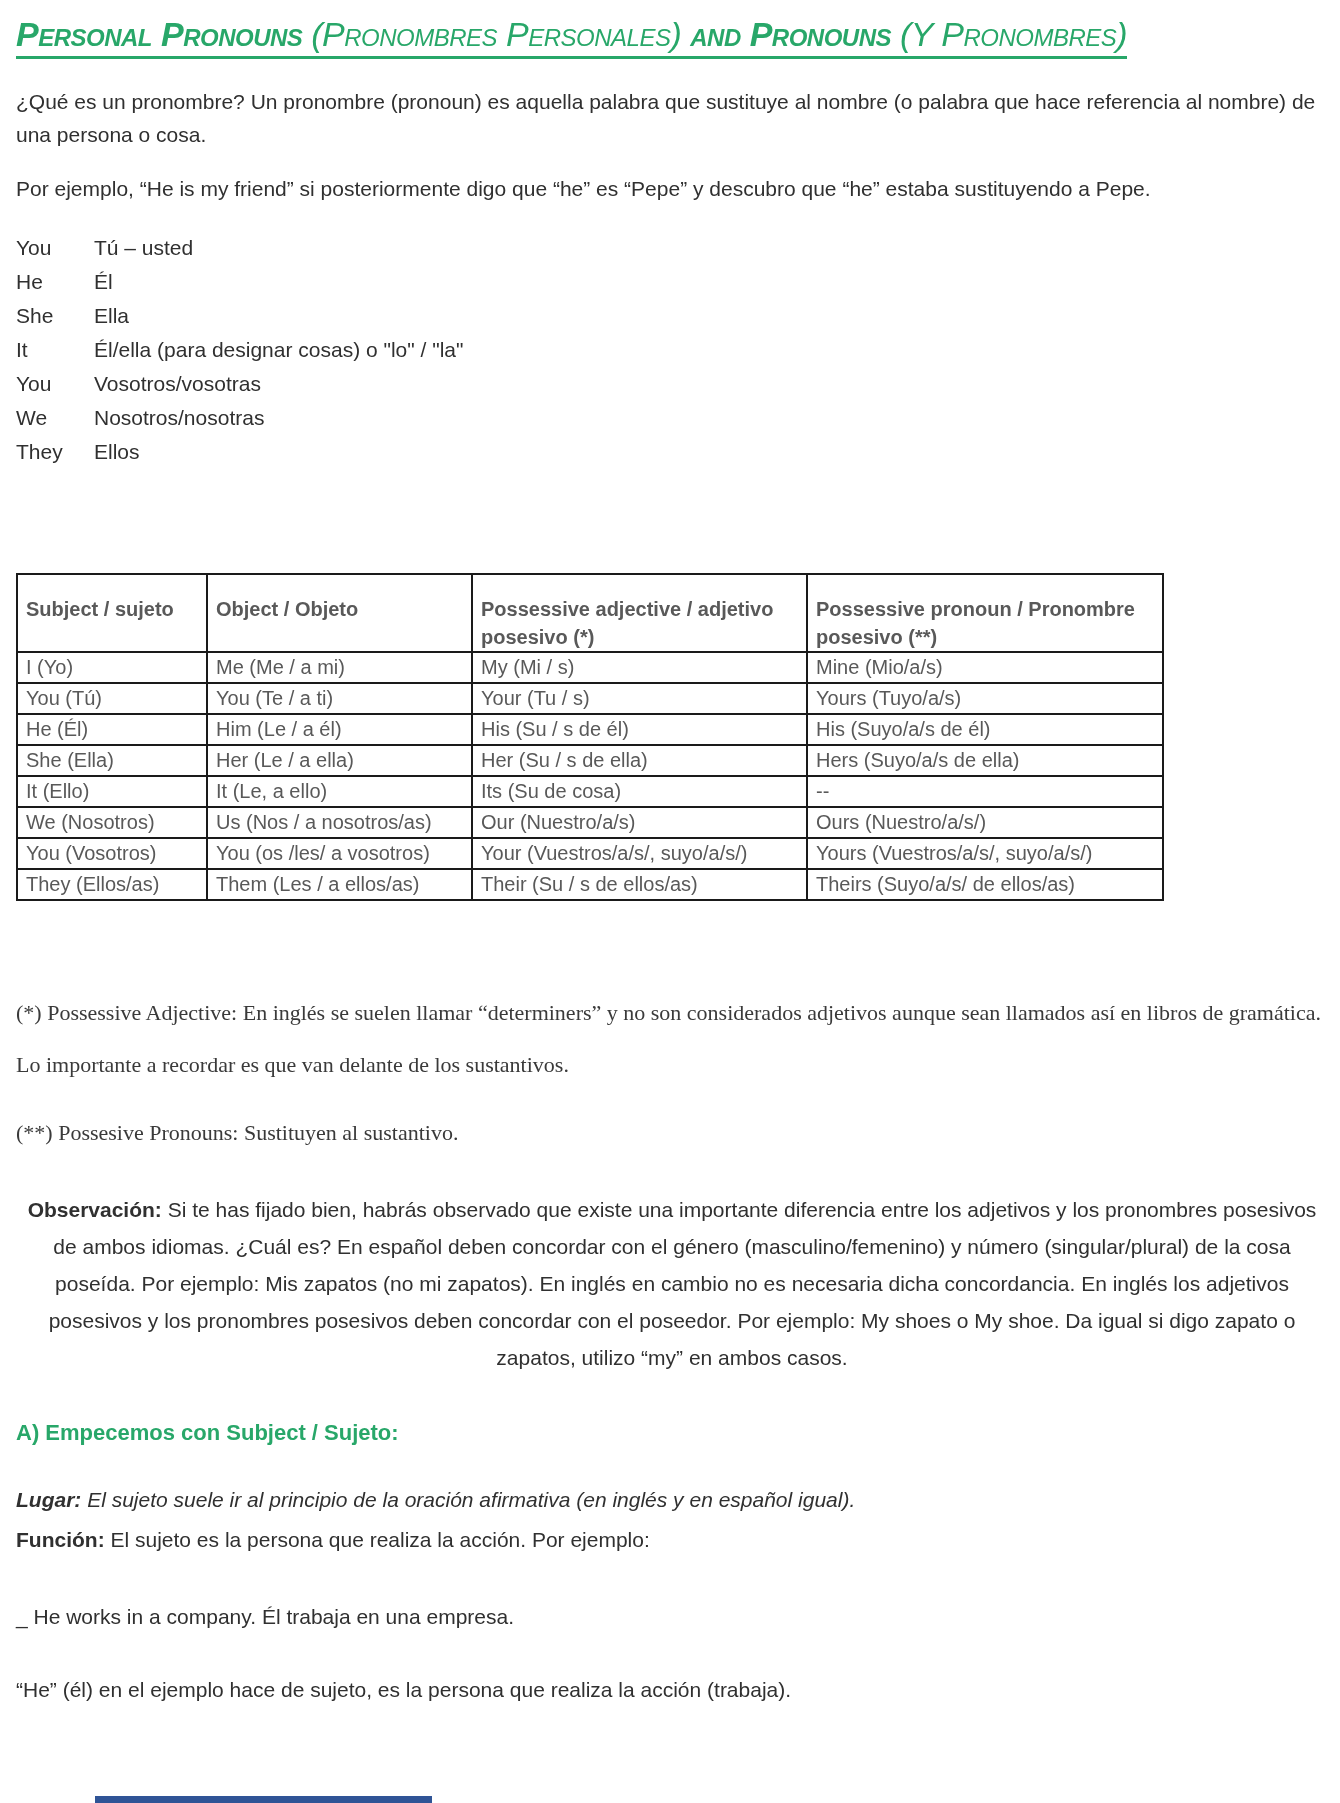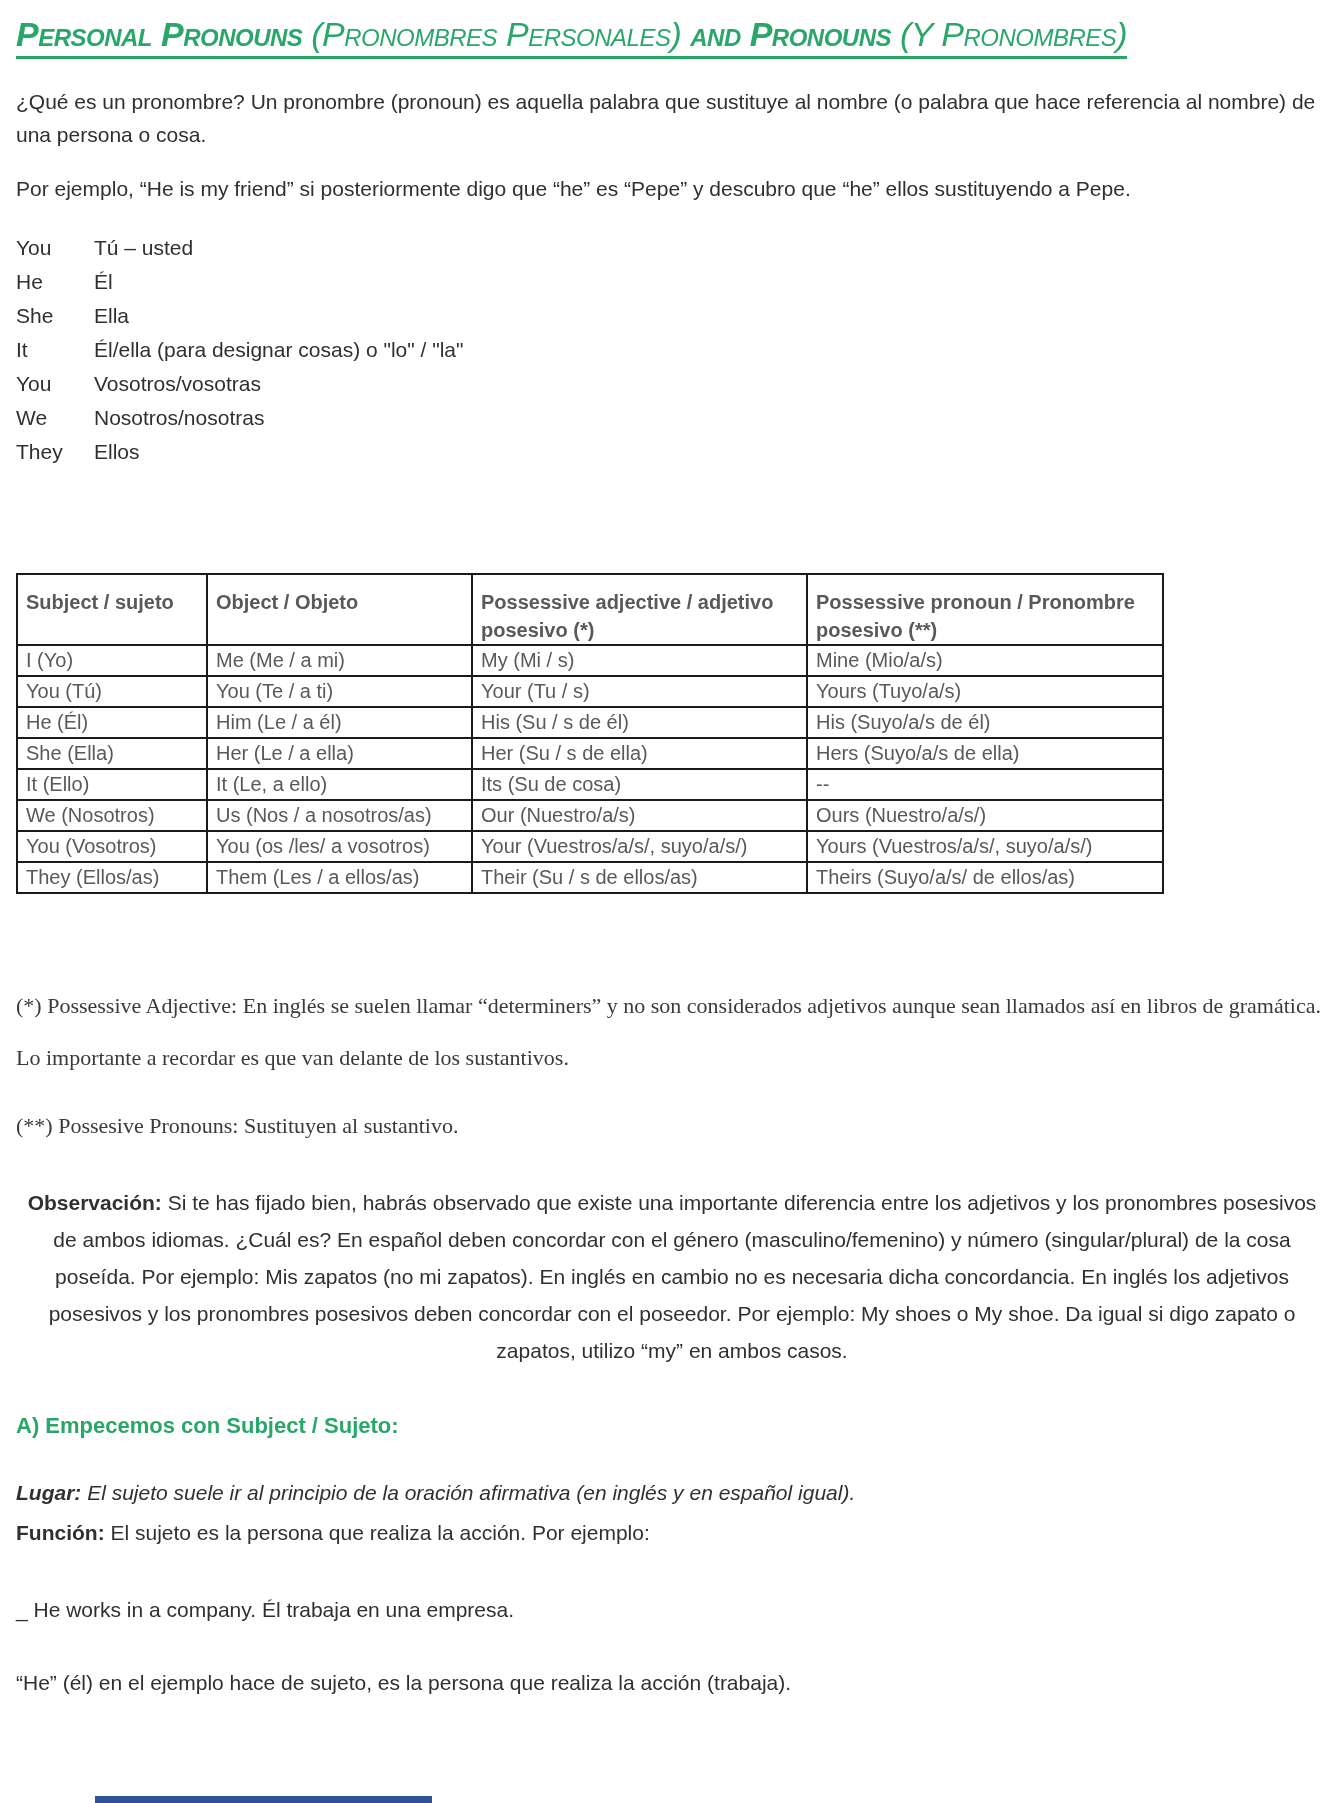--- a/index.html
+++ b/index.html
@@ -40,21 +40,21 @@
   table.pron-table { border-collapse:collapse; margin-top:104px; margin-left:0px; table-layout:fixed; }
   .pron-table th, .pron-table td {
     border:2px solid var(--border-black, #1a1a1a);
     font-size:20px;
     color:var(--table-text, #595959);
     text-align:left;
     padding:0 8px;
     overflow:hidden;
     white-space:nowrap;
   }
-  .pron-table th { font-weight:bold; height:62px; vertical-align:top; padding-top:13px; white-space:normal; line-height:28px; }
+  .pron-table th { font-weight:bold; height:62px; vertical-align:top; padding-top:20px; white-space:normal; line-height:28px; }
   .pron-table td { height:31px; font-weight:normal; }
   
   .note { font-family:"Liberation Serif", serif; font-size:22px; line-height:52px; color:#3a3a3a; max-width:1322px; }
   .note-1 { margin-top:86px; }
   .note-2 { margin-top:16px; }
   
   .obs { margin-top:32px; font-size:21px; line-height:37px; max-width:1326px;text-align:center; }
   .bold-lead { font-weight:bold; }
   
   .section-heading {
@@ -79,21 +79,21 @@
 </style>
 </head>
 <body>
 
 <div class="page" style="--accent-green: #28A769; --body-text: #303030; --table-text: #595959; --border-black: #1a1a1a; --bottom-bar-blue: #2F5496;">
 
   <h1 class="doc-title"><span class="seg-heavy">Personal Pronouns </span><span class="seg-light">(Pronombres Personales)</span><span class="seg-heavy"> and Pronouns </span><span class="seg-light">(Y Pronombres)</span></h1>
 
   <p class="body-par par-intro">¿Qué es un pronombre? Un pronombre (pronoun) es aquella palabra que sustituye al nombre (o palabra que hace referencia al nombre) de una persona o cosa.</p>
 
-  <p class="body-par par-pepe">Por ejemplo, “He is my friend” si posteriormente digo que “he” es “Pepe” y descubro que “he” ellos sustituyendo a Pepe.</p>
+  <p class="body-par par-pepe">Por ejemplo, “He is my friend” si posteriormente digo que “he” es “Pepe” y descubro que “he” estaba sustituyendo a Pepe.</p>
 
   <div class="pronoun-list">
     <div class="pl-row"><span class="pl-en">You</span><span class="pl-es">Tú – usted</span></div>
     <div class="pl-row"><span class="pl-en">He</span><span class="pl-es">Él</span></div>
     <div class="pl-row"><span class="pl-en">She</span><span class="pl-es">Ella</span></div>
     <div class="pl-row"><span class="pl-en">It</span><span class="pl-es">Él/ella (para designar cosas) o "lo" / "la"</span></div>
     <div class="pl-row"><span class="pl-en">You</span><span class="pl-es">Vosotros/vosotras</span></div>
     <div class="pl-row"><span class="pl-en">We</span><span class="pl-es">Nosotros/nosotras</span></div>
     <div class="pl-row"><span class="pl-en">They</span><span class="pl-es">Ellos</span></div>
   </div>

